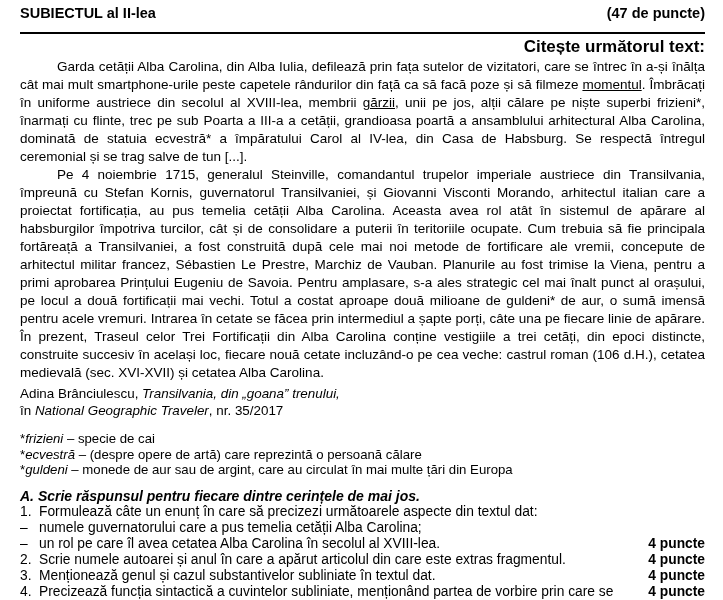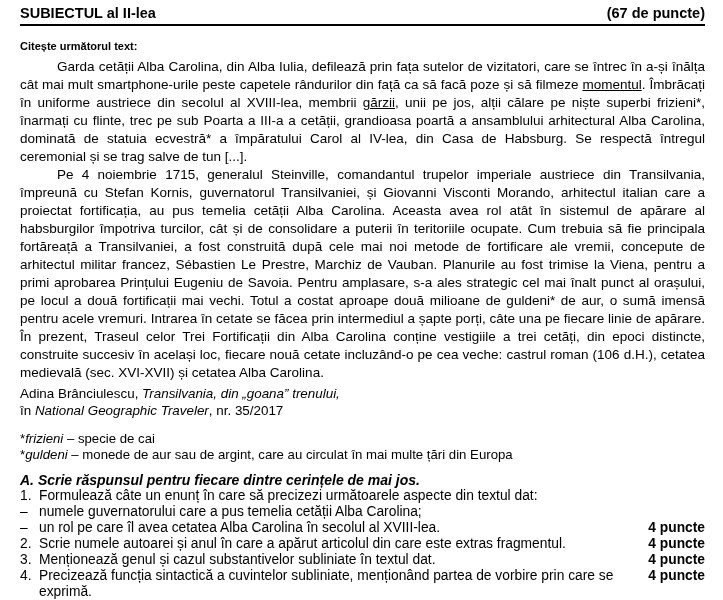--- a/index.html
+++ b/index.html
@@ -6,23 +6,23 @@
   body{
     width:723px;height:600px;overflow:hidden;
     background:#ffffff;color:#000000;
     font-family:"Liberation Sans",sans-serif;
     -webkit-font-smoothing:antialiased;
   }
   .page{padding:5px 18px 0 20px;}
   .header{
     display:flex;justify-content:space-between;align-items:flex-end;
     font-weight:bold;font-size:14.5px;line-height:17px;
-    border-bottom:2px solid #000;padding-bottom:2px;
+    border-bottom:2px solid #000;padding-bottom:10px;
   }
-  .instruction{font-weight:bold;font-size:11px;line-height:17px;margin-top:12px;}
+  .instruction{font-weight:bold;font-size:17px;line-height:17px;margin-top:4px;text-align:right;}
   .quote{
     font-size:13.5px;line-height:18px;
     text-align:justify;margin-top:3px;
   }
   .qp{margin:0;text-indent:37px;}
   .u{text-decoration:underline;}
   .attribution{font-size:13.4px;line-height:16.5px;margin-top:4px;}
   .footnotes{font-size:13.2px;line-height:15.5px;margin-top:12px;}
   .fn-term{font-style:italic;}
   .sectionA{margin-top:10px;font-size:13.8px;}
@@ -32,37 +32,38 @@
   .itext{flex:1 1 auto;}
   .pts{font-weight:bold;flex:none;margin-left:14px;white-space:nowrap;}
 </style>
 </head>
 <body>
 
 <div class="page">
 
   <div class="header">
     <span>SUBIECTUL al II-lea</span>
-    <span>(67 de puncte)</span>
+    <span>(47 de puncte)</span>
   </div>
 
   <div class="instruction">Citește următorul text:</div>
 
   <div class="quote">
     <p class="qp"><span>Garda cetății Alba Carolina, din Alba Iulia, defilează prin fața sutelor de vizitatori, care se întrec în a-și înălța cât mai mult smartphone-urile peste capetele rândurilor din față ca să facă poze și să filmeze </span><span class="u">momentul</span><span>. Îmbrăcați în uniforme austriece din secolul al XVIII-lea, membrii </span><span class="u">gărzii</span><span>, unii pe jos, alții călare pe niște superbi frizieni*, înarmați cu flinte, trec pe sub Poarta a III-a a cetății, grandioasa poartă a ansamblului arhitectural Alba Carolina, dominată de statuia ecvestră* a împăratului Carol al IV-lea, din Casa de Habsburg. Se respectă întregul ceremonial și se trag salve de tun [...].</span></p>
     <p class="qp">Pe 4 noiembrie 1715, generalul Steinville, comandantul trupelor imperiale austriece din Transilvania, împreună cu Stefan Kornis, guvernatorul Transilvaniei, și Giovanni Visconti Morando, arhitectul italian care a proiectat fortificația, au pus temelia cetății Alba Carolina. Aceasta avea rol atât în sistemul de apărare al habsburgilor împotriva turcilor, cât și de consolidare a puterii în teritoriile ocupate. Cum trebuia să fie principala fortăreață a Transilvaniei, a fost construită după cele mai noi metode de fortificare ale vremii, concepute de arhitectul militar francez, Sébastien Le Prestre, Marchiz de Vauban. Planurile au fost trimise la Viena, pentru a primi aprobarea Prințului Eugeniu de Savoia. Pentru amplasare, s-a ales strategic cel mai înalt punct al orașului, pe locul a două fortificații mai vechi. Totul a costat aproape două milioane de guldeni* de aur, o sumă imensă pentru acele vremuri. Intrarea în cetate se făcea prin intermediul a șapte porți, câte una pe fiecare linie de apărare. În prezent, Traseul celor Trei Fortificații din Alba Carolina conține vestigiile a trei cetăți, din epoci distincte, construite succesiv în același loc, fiecare nouă cetate incluzând-o pe cea veche: castrul roman (106 d.H.), cetatea medievală (sec. XVI-XVII) și cetatea Alba Carolina.</p>
   </div>
 
   <div class="attribution">
     <div><span>Adina Brânciulescu,</span> <i>Transilvania, din „goana” trenului,</i></div>
     <div><span>în</span> <i>National Geographic Traveler</i><span>, nr. 35/2017</span></div>
   </div>
 
   <div class="footnotes">
     <div>*<span class="fn-term">frizieni</span> <span>– specie de cai</span></div>
+    <div>*<span class="fn-term">ecvestră</span> <span>– (despre opere de artă) care reprezintă o persoană călare</span></div>
     <div>*<span class="fn-term">guldeni</span> <span>– monede de aur sau de argint, care au circulat în mai multe țări din Europa</span></div>
   </div>
 
   <div class="sectionA">
     <div class="a-heading">A. Scrie răspunsul pentru fiecare dintre cerințele de mai jos.</div>
 
     <div class="item">
       <span class="marker">1.</span>
       <span class="itext">Formulează câte un enunț în care să precizezi următoarele aspecte din textul dat:</span>
       <span class="pts"></span>

